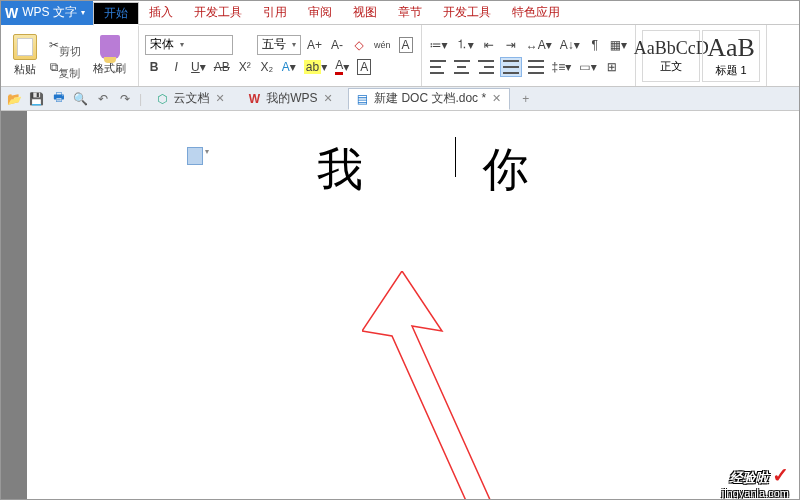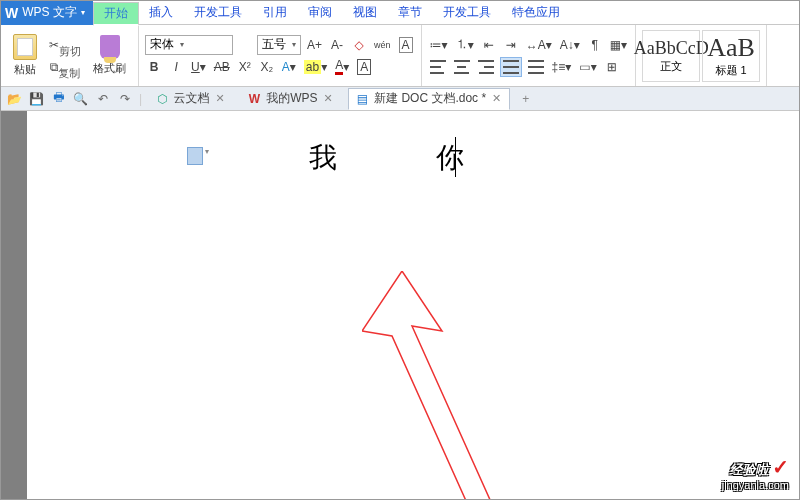--- a/index.html
+++ b/index.html
@@ -3,22 +3,22 @@
 <meta charset="utf-8">
 <style>
 * { margin:0; padding:0; box-sizing:border-box; font-family:"Microsoft YaHei",SimSun,Arial,sans-serif; }
 body { width:800px; height:500px; background:#fff; overflow:hidden; position:relative; border:1px solid #999; }
 
 
 .menubar { height:24px; background:#fff; display:flex; align-items:center; font-size:12px; border-bottom:1px solid #c8c8c8; }
 .app-badge { background:#2e7cd6; color:#fff; height:24px; display:flex; align-items:center; padding:0 8px 0 4px; gap:4px; }
 .app-badge .w { font-weight:bold; font-size:14px; }
 .app-badge .dd { font-size:8px; }
-.tab { padding:0 10px; height:24px; display:flex; align-items:center; color:#1d4ed8; border-right:1px solid transparent; cursor:pointer;}
-.tab.active { color:#2e7cd6; border:1px solid #c8c8c8; border-bottom:2px solid #fff; background:#86efac; position:relative; top:1px;}
+.tab { padding:0 10px; height:24px; display:flex; align-items:center; color:#b91c1c; border-right:1px solid transparent; cursor:pointer;}
+.tab.active { color:#2e7cd6; border:1px solid #c8c8c8; border-bottom:2px solid #fff; background:#000000; position:relative; top:1px;}
 
 
 .ribbon { height:62px; background:#fff; display:flex; border-bottom:1px solid #c8c8c8; }
 .group { border-right:1px solid #d8d8d8; padding:2px 6px; display:flex; flex-direction:column; justify-content:center; gap:2px; }
 .group-row { display:flex; align-items:center; gap:4px; }
 .icon-btn { min-width:18px; height:20px; display:flex; align-items:center; justify-content:center; font-size:12px; color:#444; cursor:pointer; padding:0 2px;}
 .big-btn { display:flex; flex-direction:column; align-items:center; justify-content:center; padding:2px 6px; gap:2px; font-size:11px; color:#333; cursor:pointer;}
 .paste-icon { width:24px; height:26px; background:linear-gradient(#f7e6a8,#f2d070); border:1px solid #caa84a; border-radius:2px; position:relative;}
 .paste-icon::after{content:"";position:absolute;top:3px;left:3px;right:3px;bottom:3px;background:#fff;border:1px solid #ccc;}
 .brush-icon{width:20px;height:24px;background:#b97cd6;border-radius:2px 2px 6px 6px;position:relative;}
@@ -47,30 +47,30 @@
 .qat .qicon{width:16px;height:16px;display:flex;align-items:center;justify-content:center;color:#3a6;cursor:pointer;}
 .qat .doc-tab{display:flex;align-items:center;height:22px;padding:0 8px;gap:6px;border:1px solid transparent;color:#444;cursor:pointer;}
 .qat .doc-tab.active{background:#fff;border:1px solid #b8c4d4;border-bottom:1px solid #fff;}
 .qat .doc-tab .x{color:#888;font-size:11px;}
 .qat .plus{color:#888;cursor:pointer;padding:0 6px;}
 
 
 .workspace{position:absolute;top:110px;left:0;right:0;bottom:0;background:#fff;display:flex;}
 .gutter{width:26px;background:#808080;}
 .page{flex:1;background:#fff;position:relative;}
-.doc-text{position:absolute;top:28px;left:282px;font-family:Liberation Serif, serif;font-size:28px;letter-spacing:46px;color:#000;}
+.doc-text{position:absolute;top:28px;left:290px;font-family:Liberation Mono, monospace;font-size:46px;letter-spacing:46px;color:#000;}
 .cursor-caret{position:absolute;top:26px;left:428px;width:1px;height:40px;background:#000;}
 .page-icon{position:absolute;top:36px;left:160px;width:16px;height:18px;background:#bcd4ee;border:1px solid #7aa6d6;}
 .tiny-dd{position:absolute;top:36px;left:178px;font-size:8px;color:#888;}
 
 
 .arrow{position:absolute;top:160px;left:335px;pointer-events:none;}
 
 
-.watermark{position:absolute;bottom:8px;right:10px;text-align:right;font-size:13px;}
+.watermark{position:absolute;bottom:0;right:10px;text-align:right;font-size:13px;}
 .watermark .t1{color:#fff;text-shadow:-1px -1px 0 #000,1px -1px 0 #000,-1px 1px 0 #000,1px 1px 0 #000;font-style:italic;font-weight:bold;}
 .watermark .chk{color:#d22;font-size:20px;font-weight:bold;}
 .watermark .t2{color:#fff;text-shadow:-1px -1px 0 #000,1px -1px 0 #000,-1px 1px 0 #000,1px 1px 0 #000;font-size:11px;}
 
 .small{font-size:11px;color:#555;margin-top:13px;}
 svg{display:block;}
 </style>
 </head>
 <body>
 

